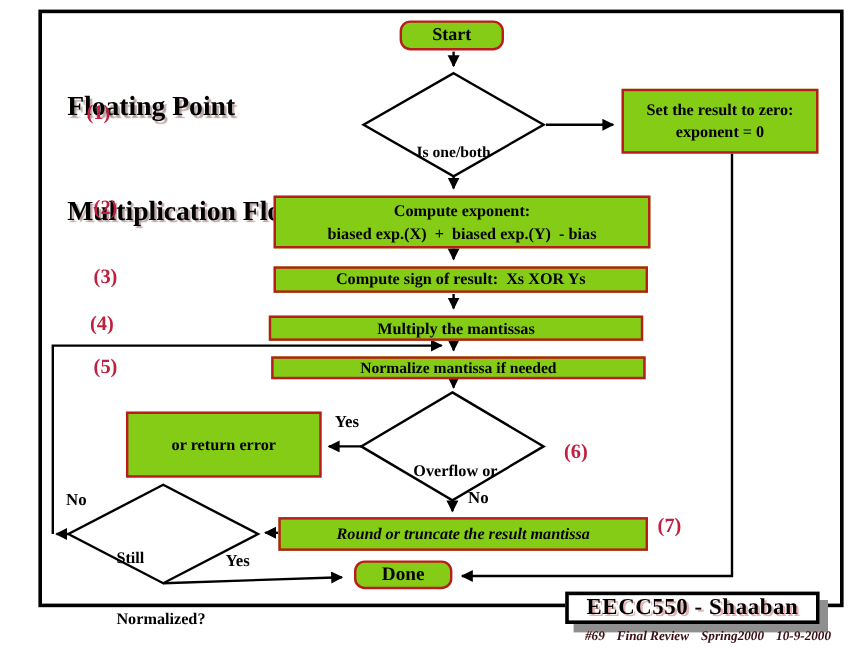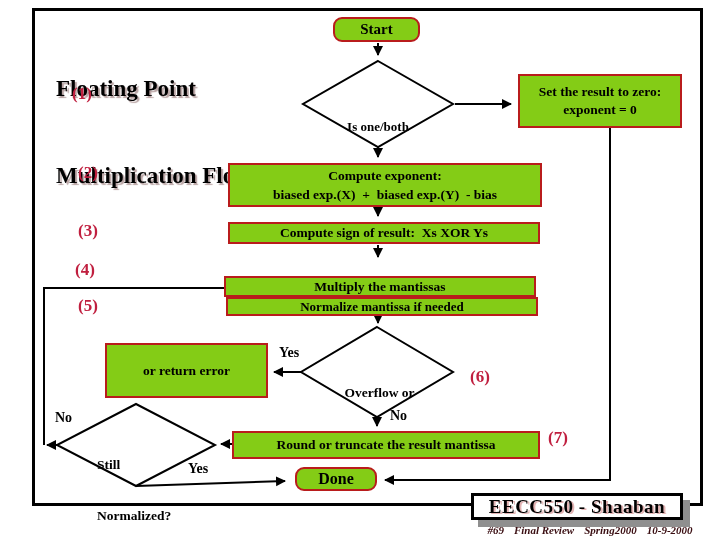--- a/index.html
+++ b/index.html
@@ -121,38 +121,38 @@
 
   <div class="box" style="left:228px;top:163px;width:314px;height:44px;line-height:19px;">
     <div>Compute exponent:</div>
     <div>biased exp.(X)  +  biased exp.(Y)  - bias</div>
   </div>
 
   <div class="box" style="left:228px;top:222px;width:312px;height:22px;">
     <span>Compute sign of result:  Xs XOR Ys</span>
   </div>
 
-  <div class="box" style="left:224px;top:263px;width:312px;height:21px;margin-top:13px;">
+  <div class="box" style="left:224px;top:263px;width:312px;height:21px;">
     <span>Multiply the mantissas</span>
   </div>
 
   <div class="box" style="left:226px;top:297px;width:312px;height:19px;font-size:13px;">
     <span>Normalize mantissa if needed</span>
   </div>
 
   <div class="box" style="left:105px;top:343px;width:163px;height:55px;line-height:19px;">
     <div>or return error</div>
   </div>
 
   <div class="dtext" style="left:302px;top:348px;width:155px;font-size:13.5px;line-height:18px;">
     <div>Overflow or</div>
     <div>Underflow?</div>
   </div>
 
-  <div class="box" style="left:232px;top:431px;width:308px;height:28px;">
+  <div class="box" style="left:232px;top:431px;width:308px;height:28px;font-style:italic;">
     <span>Round or truncate the result mantissa</span>
   </div>
 
   <div class="dtext" style="left:97px;top:422px;width:110px;text-align:left;font-size:13.5px;line-height:17px;">
     <div>Still</div>
     <div>Normalized?</div>
   </div>
 
   <div class="box rounded" style="left:295px;top:467px;width:82px;height:24px;font-size:16px;">
     <span>Done</span>

